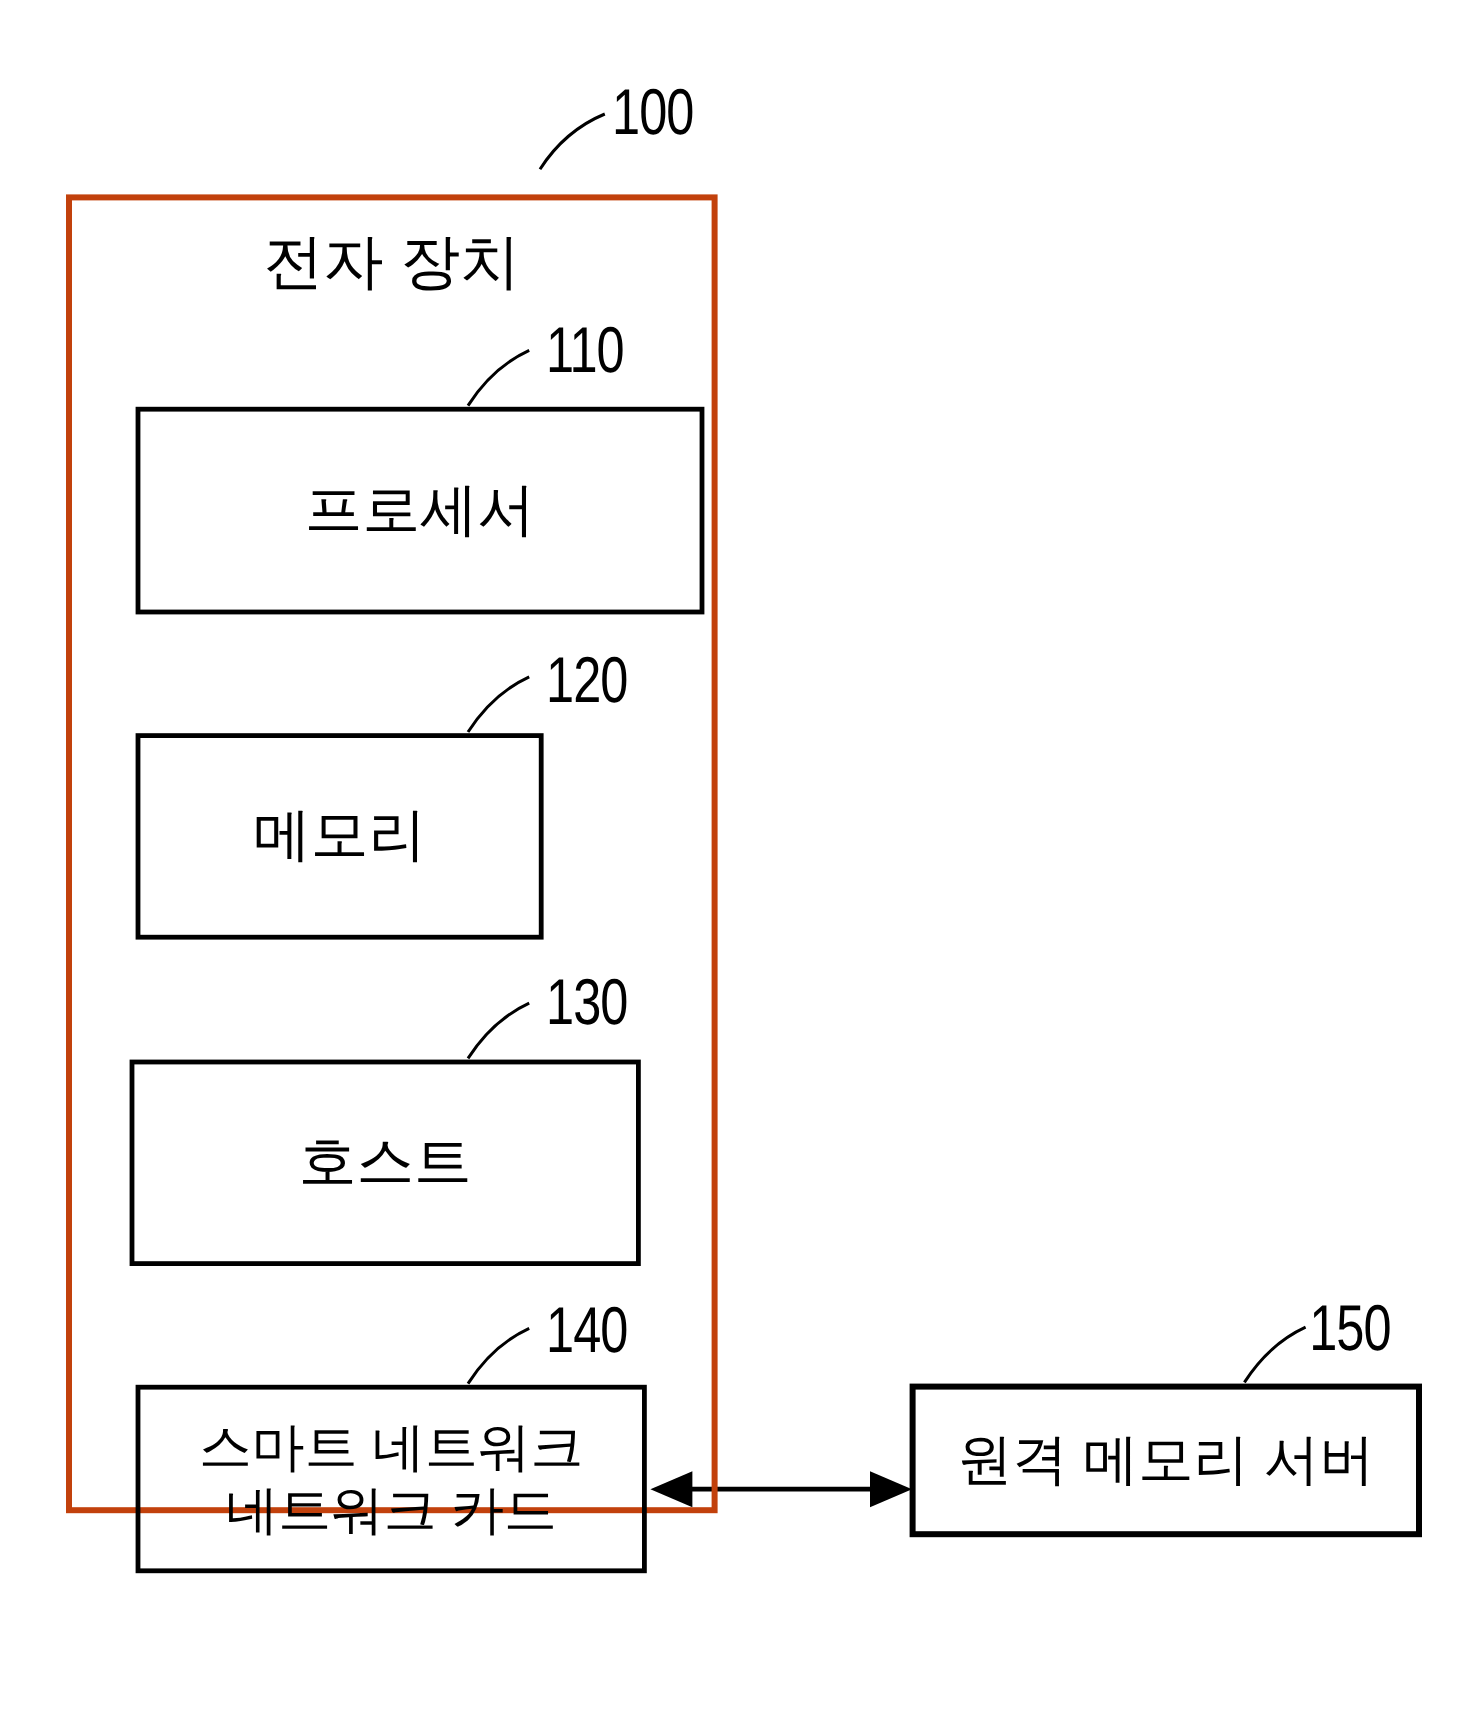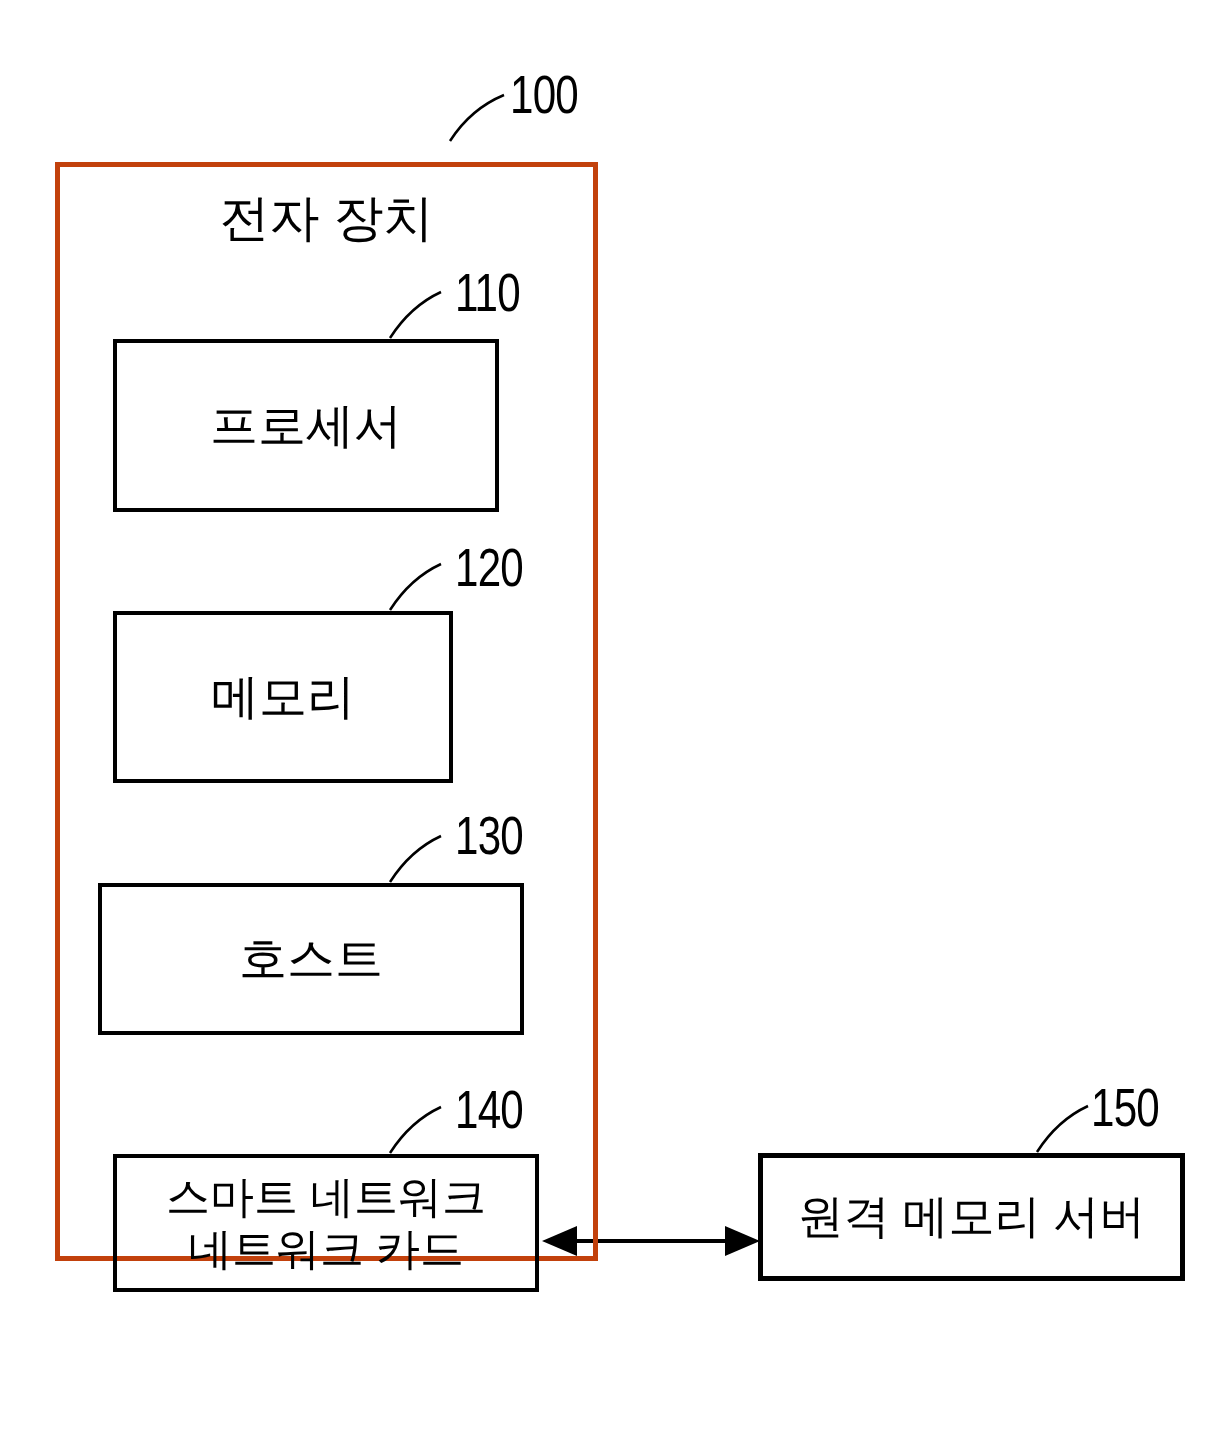--- a/index.html
+++ b/index.html
@@ -50,24 +50,24 @@
     box-sizing: border-box;
     display: flex;
     flex-direction: column;
     align-items: center;
     justify-content: center;
     text-align: center;
     font-size: 48px;
     line-height: 1.2;
     white-space: nowrap;
   }
-  .node.processor { left: 113px; top: 339px; width: 386px; height: 173px; }
+  .node.processor { left: 113px; top: 339px; width: 474px; height: 173px; }
   .node.memory    { left: 113px; top: 611px; width: 340px; height: 172px; }
-  .node.host      { left: 98px; top: 883px; width: 426px; height: 152px; }
-  .node.nic       { left: 113px; top: 1154px; width: 426px; height: 138px; font-size: 44px; line-height: 1.18; }
+  .node.host      { left: 108px; top: 883px; width: 426px; height: 172px; }
+  .node.nic       { left: 113px; top: 1154px; width: 426px; height: 157px; font-size: 44px; line-height: 1.18; }
   .node.server    { left: 758px; top: 1153px; width: 427px; height: 128px; border-width: 5px; font-size: 46px; }
   .refnum {
     position: absolute;
     font-size: 54px;
     line-height: 1;
     letter-spacing: -1px;
     transform: scaleX(0.78);
     transform-origin: 0 0;
     white-space: nowrap;
   }

